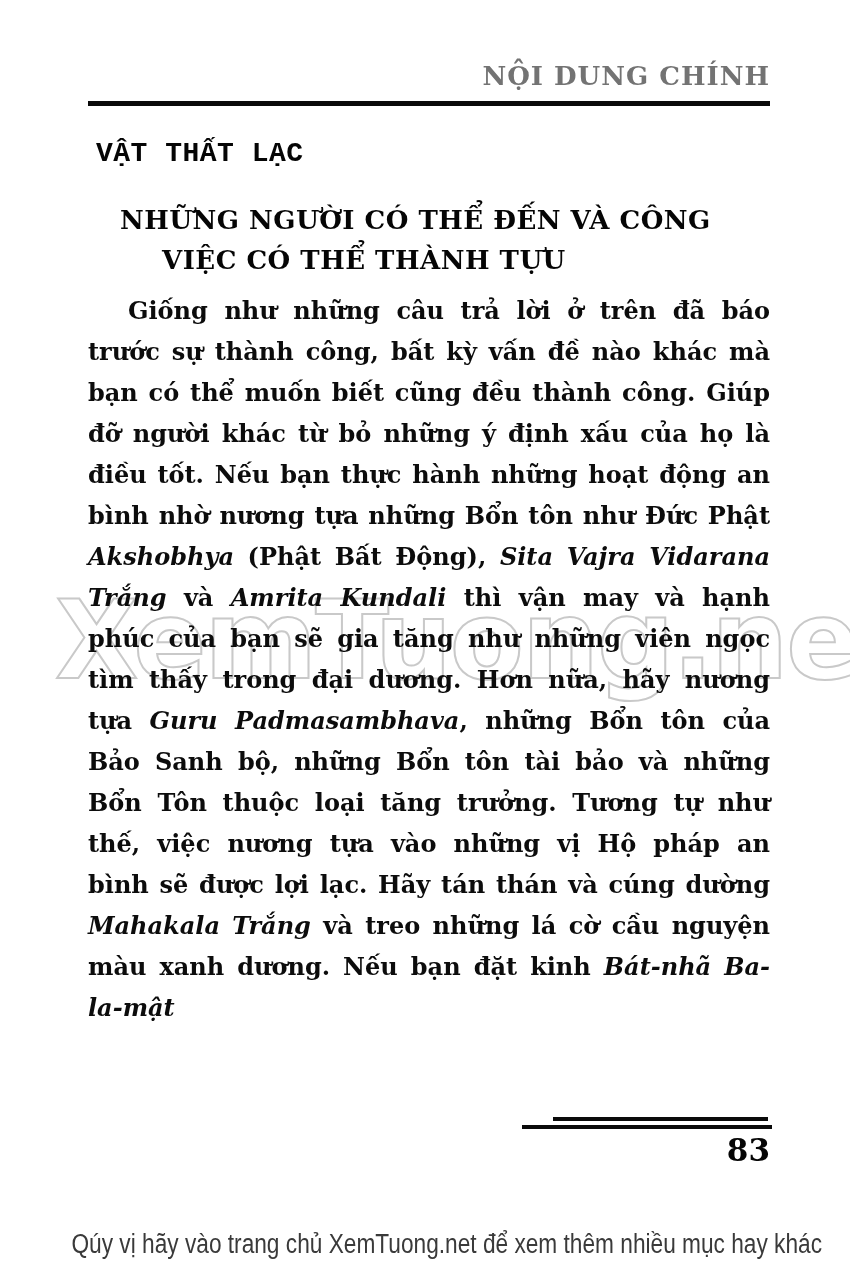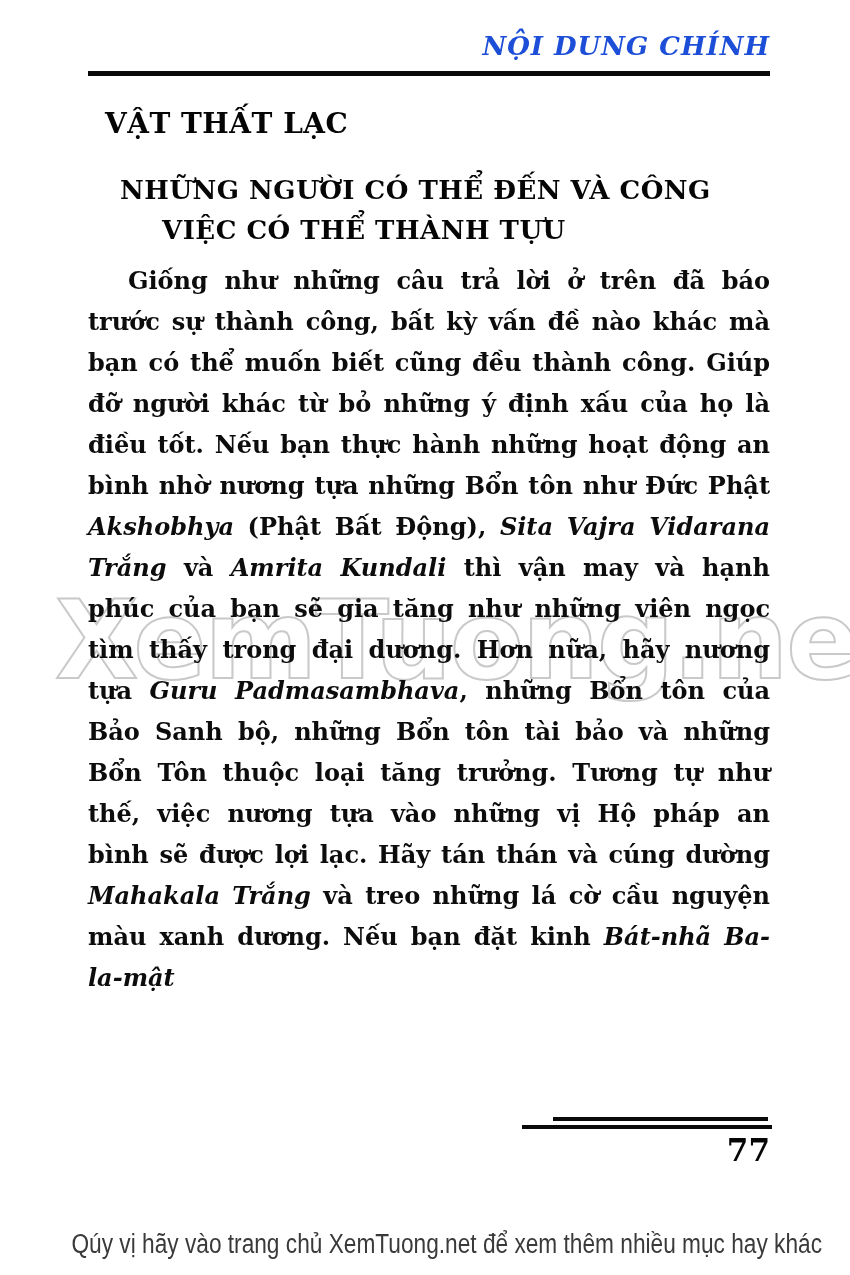--- a/index.html
+++ b/index.html
@@ -15,43 +15,42 @@
     overflow: hidden;
     font-family: "DejaVu Serif", "Liberation Serif", serif;
     color: #0c0c0c;
   }
   .content {
     position: relative;
     z-index: 1;
     padding: 0 80px 0 88px;
   }
   .running-head {
-    padding-top: 30px;
+    padding-top: 60px;
     text-align: right;
     font-size: 26px;
     font-weight: bold;
     letter-spacing: 1px;
     line-height: 32px;
-    color: #1d4ed8;
-    font-style: italic;
+    color: #737373;
   }
   .head-rule {
     margin-top: 9px;
     height: 5px;
     background: #0a0a0a;
   }
   .sec-heading {
     font-size: 28px;
     font-weight: bold;
     letter-spacing: 0.5px;
     line-height: 40px;
     color: #050505;
     margin-left: 32px;
   }
-  .sec-heading.h1 { margin: 28px 0 0 17px; }
+  .sec-heading.h1 { margin: 28px 0 0 8px; font-family: Liberation Mono, monospace; }
   .sec-heading.hang {
     padding-left: 42px;
     text-indent: -42px;
     font-size: 26px;
   }
   .body-para {
     margin: 8px 0 0 0;
     font-size: 24px;
     font-weight: bold;
     line-height: 41px;
@@ -132,19 +131,19 @@
 
     <div class="sec-heading hang" style="margin-top:26px;">NHỮNG NGƯỜI CÓ THỂ ĐẾN VÀ CÔNG VIỆC CÓ THỂ THÀNH TỰU</div>
 
     <p class="body-para cont" style="margin-top:10px;"><span>Giống như những câu trả lời ở trên đã báo trước sự thành công, bất kỳ vấn đề nào khác mà bạn có thể muốn biết cũng đều thành công. Giúp đỡ người khác từ bỏ những ý định xấu của họ là điều tốt. Nếu bạn thực hành những hoạt động an bình nhờ nương tựa những Bổn tôn như Đức Phật </span><i>Akshobhya</i><span> (Phật Bất Động), </span><i>Sita Vajra Vidarana Trắng</i><span> và </span><i>Amrita Kundali</i><span> thì vận may và hạnh phúc của bạn sẽ gia tăng như những viên ngọc tìm thấy trong đại dương. Hơn nữa, hãy nương tựa </span><i>Guru Padmasambhava</i><span>, những Bổn tôn của Bảo Sanh bộ, những Bổn tôn tài bảo và những Bổn Tôn thuộc loại tăng trưởng. Tương tự như thế, việc nương tựa vào những vị Hộ pháp an bình sẽ được lợi lạc. Hãy tán thán và cúng dường </span><i>Mahakala Trắng</i><span> và treo những lá cờ cầu nguyện màu xanh dương. Nếu bạn đặt kinh </span><i>Bát-nhã Ba-la-mật</i></p>
 
   </div>
 
   <div class="bottom-rule-a"></div>
   <div class="bottom-rule-b"></div>
 
-  <div class="page-number">77</div>
+  <div class="page-number">83</div>
 
   <div class="site-footer">
     <span class="condensed">Qúy vị hãy vào trang chủ XemTuong.net để xem thêm nhiều mục hay khác</span>
   </div>
 
 </div>
 
 </body></html>

